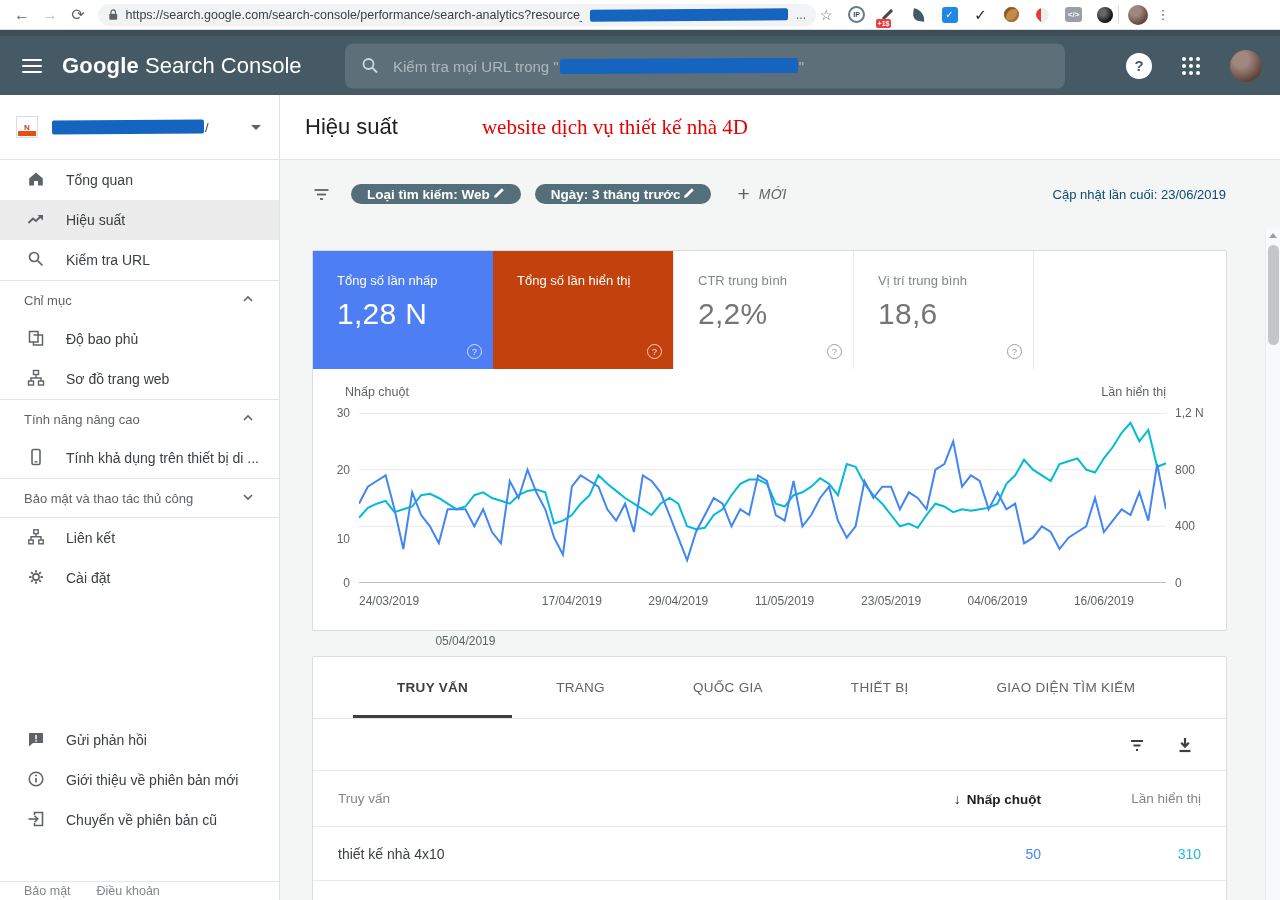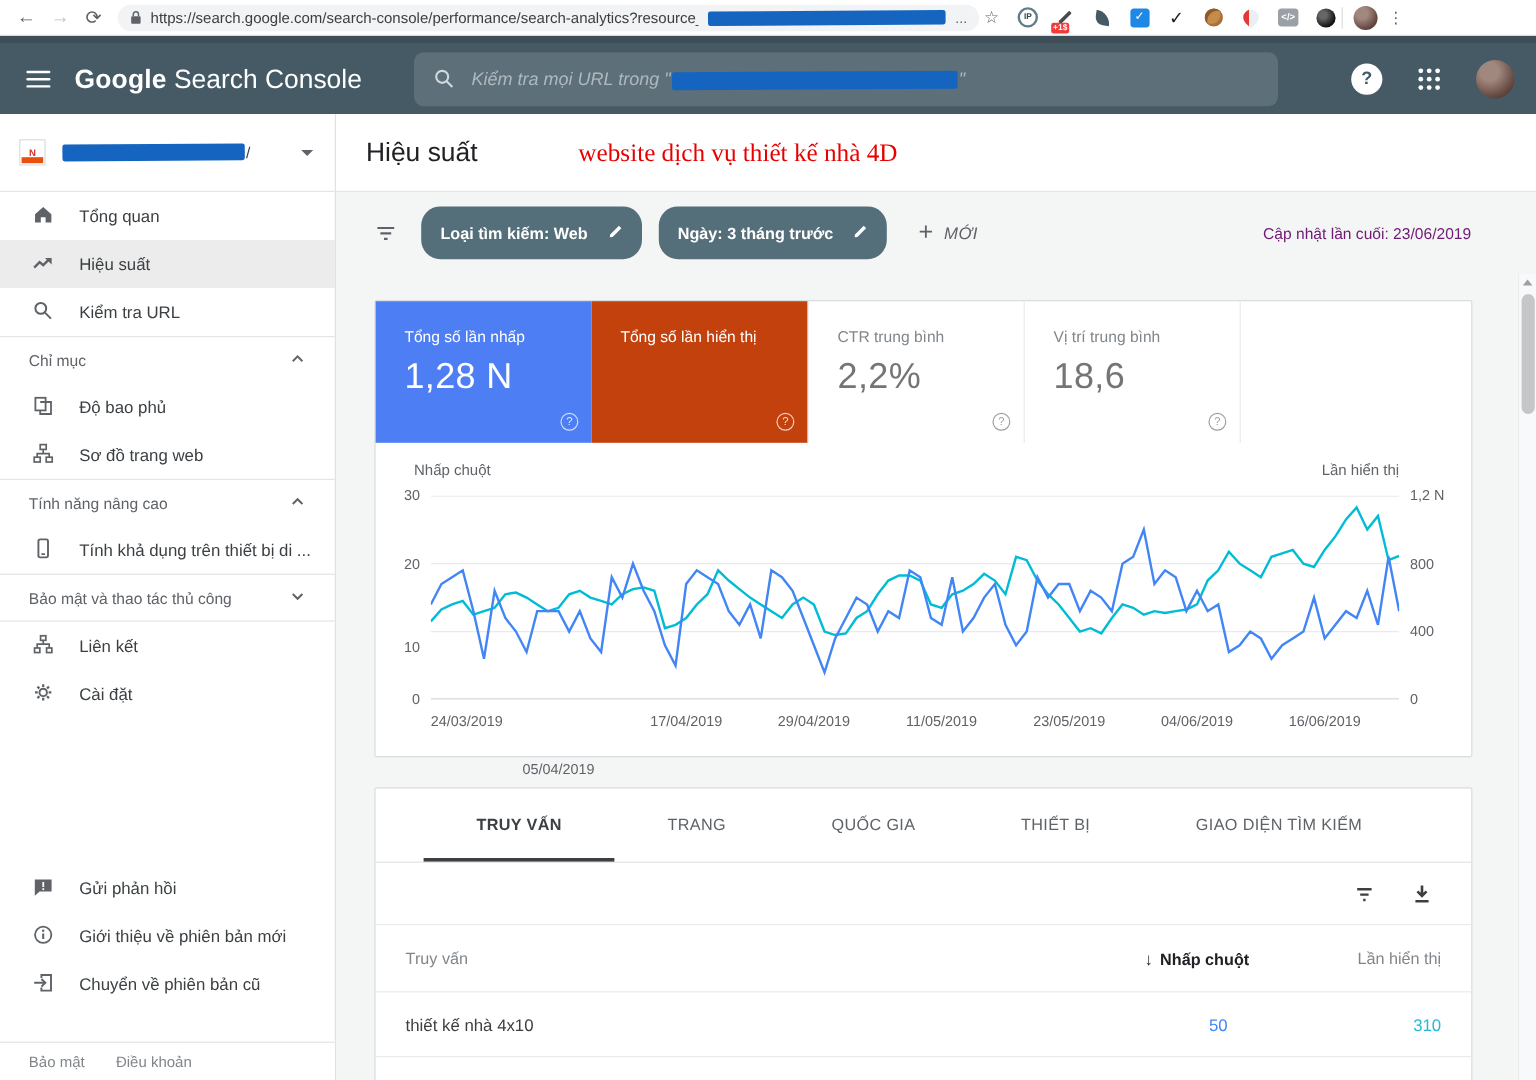--- a/index.html
+++ b/index.html
@@ -46,21 +46,21 @@
   .app-header { position:absolute; top:30px; left:0; width:1280px; height:65px; background:#455a64;
     border-top:6px solid #3d4e57; display:flex; align-items:center; }
   .hamburger { width:20px; height:14px; margin-left:22px; display:flex; flex-direction:column;
     justify-content:space-between; cursor:pointer; }
   .hamburger span { display:block; height:2px; background:#fff; border-radius:1px; }
   .gsc-logo { margin-left:20px; color:#fff; font-size:22px; white-space:nowrap; cursor:default; }
   .gsc-logo .g { font-weight:600; letter-spacing:.2px; }
   .gsc-logo .p { font-weight:400; margin-left:6px; }
   .gsc-search { position:absolute; left:345px; top:50%; transform:translateY(-50%); width:720px; height:45px;
     background:rgba(255,255,255,.13); border-radius:8px; display:flex; align-items:center; padding:0 16px; cursor:text; }
-  .gsc-search .ph { color:#aeb9bf; font-size:15px; display:flex; align-items:flex-end;font-style:italic; }
+  .gsc-search .ph { color:#aeb9bf; font-size:15px; display:flex; align-items:center; }
   .search-redact { width:238px; height:15px; transform:rotate(-.3deg); margin:0 1px; }
   .hdr-right { position:absolute; right:18px; display:flex; align-items:center; gap:30px; }
   .help-circ { width:26px; height:26px; background:#fff; border-radius:50%; color:#455a64;
     font-size:15px; font-weight:bold; display:flex; align-items:center; justify-content:center; cursor:pointer; }
   .apps-grid { display:grid; grid-template-columns:repeat(3,4px); grid-gap:3px; cursor:pointer; }
   .apps-grid i { width:4px; height:4px; background:#fff; border-radius:50%; }
   .hdr-avatar { width:32px; height:32px; }
 
   
   .sidebar { position:absolute; top:95px; left:0; width:280px; bottom:0; background:#fff;
@@ -75,39 +75,39 @@
   .prop-caret { margin-left:auto; width:0; height:0; border-left:5px solid transparent;
     border-right:5px solid transparent; border-top:5px solid #5f6368; }
   .nav-divider { height:1px; background:#e4e4e4; }
   .nav-item { height:40px; display:flex; align-items:center; padding:0 16px 0 27px; gap:21px;
     font-size:14px; color:#3c4043; cursor:pointer; white-space:nowrap; }
   .nav-item.active { background:#ececec; }
   .nav-item svg { flex:0 0 auto; }
   .sec-head { height:38px; display:flex; align-items:center; justify-content:space-between;
     padding:0 24px; font-size:13px; color:#5f6368; cursor:pointer; }
   .push { margin-top:122px; }
-  .side-footer { position:absolute; bottom:0; left:0; right:0; height:32px; border-top:1px solid #e4e4e4;
+  .side-footer { position:absolute; bottom:0; left:0; right:0; height:19px; border-top:1px solid #e4e4e4;
     display:flex; align-items:center; gap:26px; padding-left:24px; background:#fff; }
   .side-footer span { font-size:12.5px; color:#80868b; cursor:pointer; }
 
   
   .main { position:absolute; top:95px; left:280px; right:0; bottom:0; background:#f4f5f5; overflow:hidden; }
   .title-bar { height:65px; background:#fff; border-bottom:1px solid #e4e4e4;
     display:flex; align-items:center; padding-left:25px; }
   .page-title { font-size:22px; font-weight:400; color:#202124; }
   .annotation { margin-left:84px; font-family:"Liberation Serif","DejaVu Serif",serif;
     font-size:21px; color:#e60000; }
   .filter-bar { height:68px; display:flex; align-items:center; padding:0 54px 0 32px; }
   .chips { display:flex; align-items:center; gap:14px; margin-left:20px; }
-  .chip { height:44px; background:#546e7a; border-radius:16px; color:#fff; display:flex; align-items:center;
-    padding:0 14px 0 16px; font-size:13.5px; font-weight:bold; gap:16px; cursor:pointer; }
+  .chip { height:20px; background:#546e7a; border-radius:16px; color:#fff; display:flex; align-items:center;
+    padding:0 14px 0 16px; font-size:13.5px; font-weight:bold; gap:2px; cursor:pointer; }
   .new-btn { display:flex; align-items:center; gap:9px; margin-left:26px; cursor:pointer; }
   .new-btn .plus { font-size:21px; color:#5f6368; font-weight:400; }
   .new-btn .lbl { font-size:14px; color:#5f6368; letter-spacing:.4px;font-style:italic; }
-  .last-updated { margin-left:auto; font-size:13px; color:#701a75; }
+  .last-updated { margin-left:auto; font-size:13px; color:#0c4a6e; }
 
   .content { padding:22px 53px 0 32px; }
   .card { background:#fff; border:1px solid #dadce0; border-radius:2px; }
   .card + .card { margin-top:25px; }
 
   
   .metrics { display:flex; height:118px; }
   .metric { width:180px; position:relative; padding:22px 0 0 24px; }
   .metric.plain { border-left:1px solid #e8eaed; }
   .metric.filler { flex:1; border-left:1px solid #e8eaed; padding:0; }
@@ -142,21 +142,21 @@
   .tbl-toolbar { height:52px; display:flex; align-items:center; justify-content:flex-end;
     gap:30px; padding-right:32px; border-bottom:1px solid #e8eaed; }
   .tbl-toolbar .tool { cursor:pointer; display:flex; }
   .t-head { height:55px; display:flex; align-items:center; padding:0 25px; font-size:13.5px; color:#80868b; }
   .t-q { flex:1; }
   .t-c { width:180px; text-align:right; }
   .t-i { width:160px; text-align:right; }
   .t-head .t-c { color:#202124; }
   .t-head .arrow { margin-right:6px; font-size:14px; }
   .t-row { height:54px; display:flex; align-items:center; padding:0 25px; border-top:1px solid #e8eaed;
-    font-size:14px; color:#3c4043; cursor:pointer;gap:18px; }
+    font-size:14px; color:#3c4043; cursor:pointer; }
   .t-row .t-c { color:#4285f4; }
   .t-row .t-i { color:#27b8d8;padding-left:48px; }
 
   
   .scrollbar { position:absolute; top:228px; right:0; width:15px; bottom:0; background:#f8f9fa;
     border-left:1px solid #ececec; }
   .sb-btn { height:15px; display:flex; align-items:center; justify-content:center; cursor:pointer; }
   .sb-btn .tri { width:0; height:0; border-left:4px solid transparent; border-right:4px solid transparent;
     border-bottom:5px solid #9aa0a6; }
   .sb-thumb { position:absolute; top:17px; left:2px; width:11px; height:100px; background:#c4c6c8;

